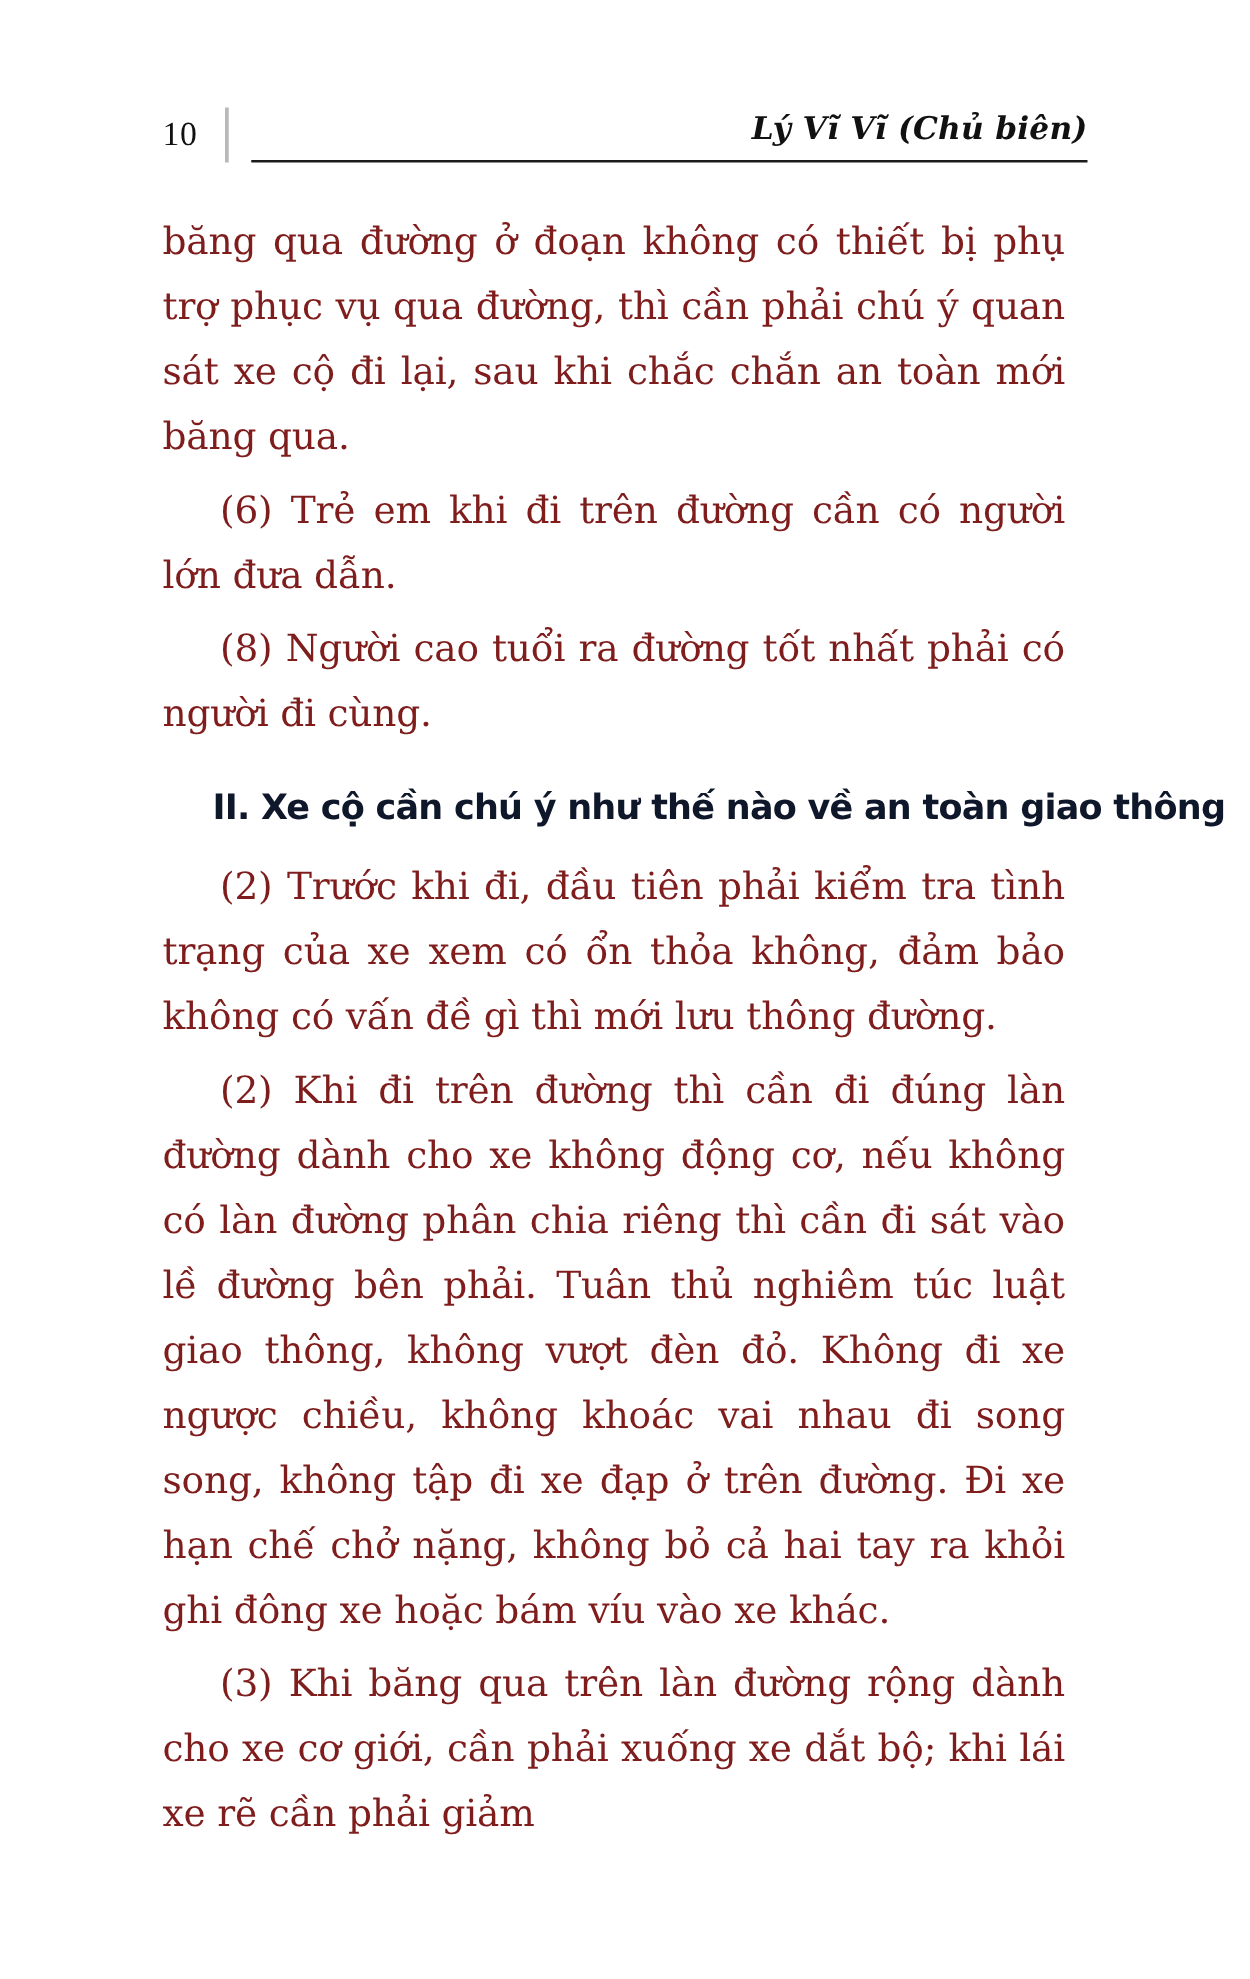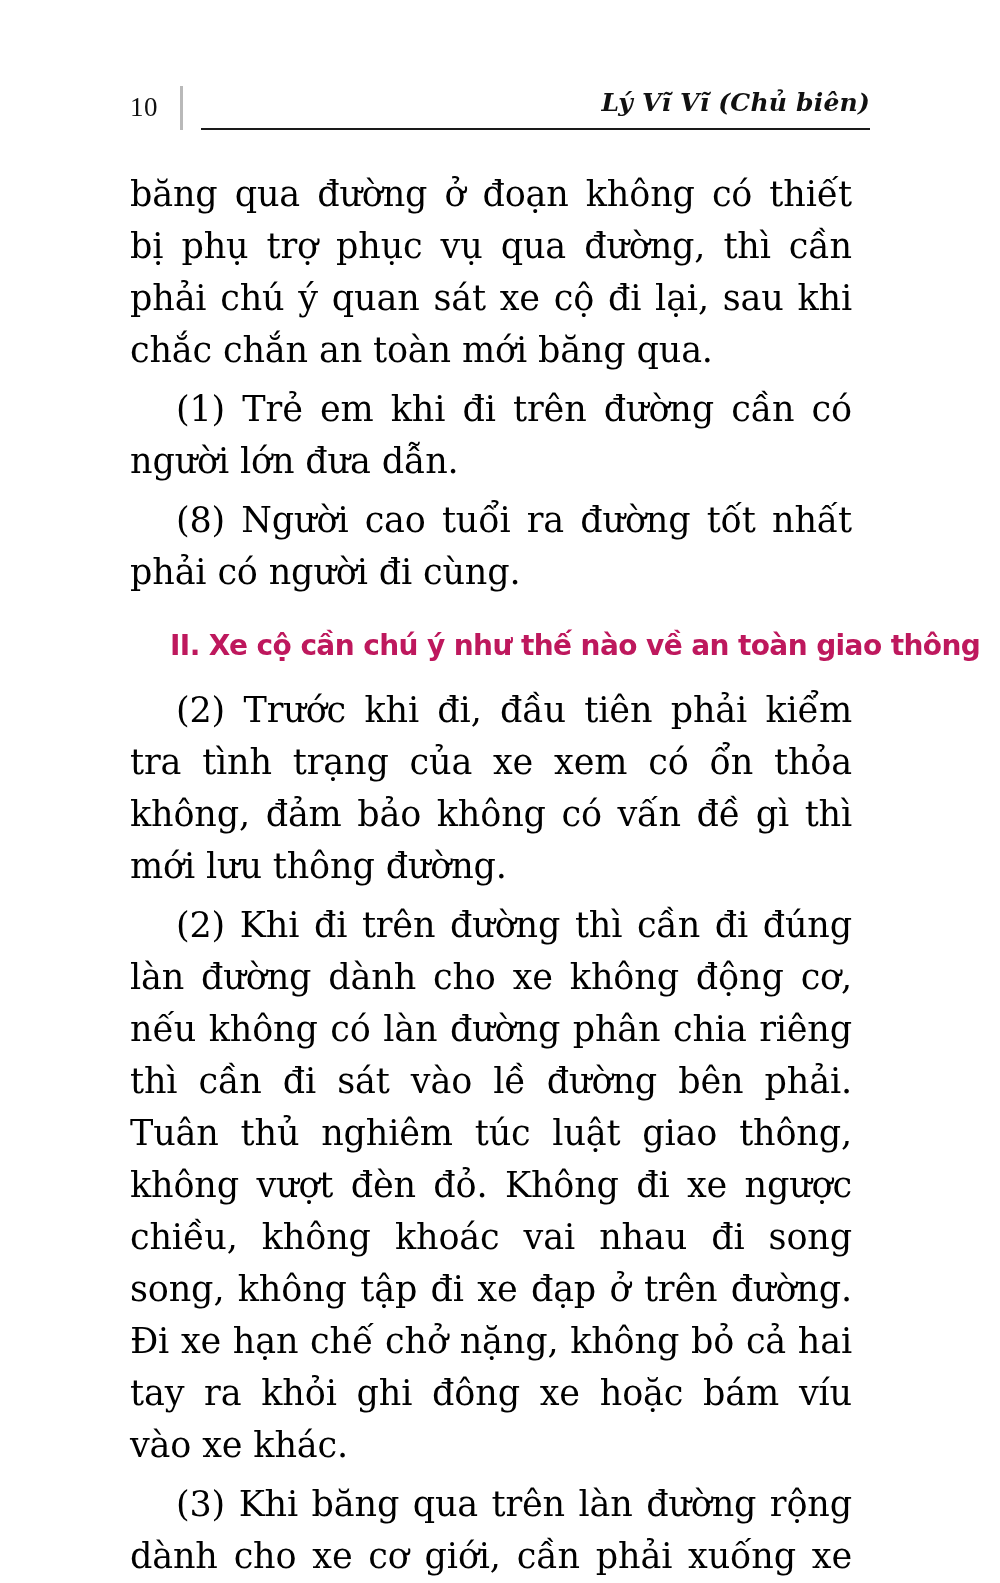--- a/index.html
+++ b/index.html
@@ -78,41 +78,41 @@
   
   .content {
     position: absolute;
     top: 168px;
     left: 130px;
     width: 722px;
   }
   p.para {
     margin: 0 0 0 0;
     font-family: "DejaVu Serif", serif;
-    font-size: 35px;
+    font-size: 30px;
     line-height: 52px;
     text-align: justify;
     text-justify: inter-word;
-    color: #000000;
+    color: #7f1d1d;
     letter-spacing: -0.15px;
   }
   p.para.indent {
     text-indent: 46px;
   }
   p.para + p.para {
     margin-top: 7px;
   }
   h2.section {
     font-family: "DejaVu Sans", sans-serif;
     font-weight: 700;
     font-size: 28px;
     line-height: 44px;
     margin: 26px 0 16px 0;
     text-indent: 40px;
-    color: #be185d;
+    color: #0f172a;
     letter-spacing: -0.6px;
     white-space: nowrap;
     text-align: center;
   }
 </style>
 </head>
 <body>
 
 <div class="page">
 
@@ -122,21 +122,21 @@
     <div class="header-right">
       <div class="header-title">Lý Vĩ Vĩ (Chủ biên)</div>
       <div class="header-rule"></div>
     </div>
   </div>
 
   <div class="content">
 
     <p class="para">băng qua đường ở đoạn không có thiết bị phụ trợ phục vụ qua đường, thì cần phải chú ý quan sát xe cộ đi lại, sau khi chắc chắn an toàn mới băng qua.</p>
 
-    <p class="para indent">(1) Trẻ em khi đi trên đường cần có người lớn đưa dẫn.</p>
+    <p class="para indent">(6) Trẻ em khi đi trên đường cần có người lớn đưa dẫn.</p>
 
     <p class="para indent">(8) Người cao tuổi ra đường tốt nhất phải có người đi cùng.</p>
 
     <h2 class="section">II. Xe cộ cần chú ý như thế nào về an toàn giao thông</h2>
 
 
     <p class="para indent">(2) Trước khi đi, đầu tiên phải kiểm tra tình trạng của xe xem có ổn thỏa không, đảm bảo không có vấn đề gì thì mới lưu thông đường.</p>
 
     <p class="para indent">(2) Khi đi trên đường thì cần đi đúng làn đường dành cho xe không động cơ, nếu không có làn đường phân chia riêng thì cần đi sát vào lề đường bên phải. Tuân thủ nghiêm túc luật giao thông, không vượt đèn đỏ. Không đi xe ngược chiều, không khoác vai nhau đi song song, không tập đi xe đạp ở trên đường. Đi xe hạn chế chở nặng, không bỏ cả hai tay ra khỏi ghi đông xe hoặc bám víu vào xe khác.</p>
 

